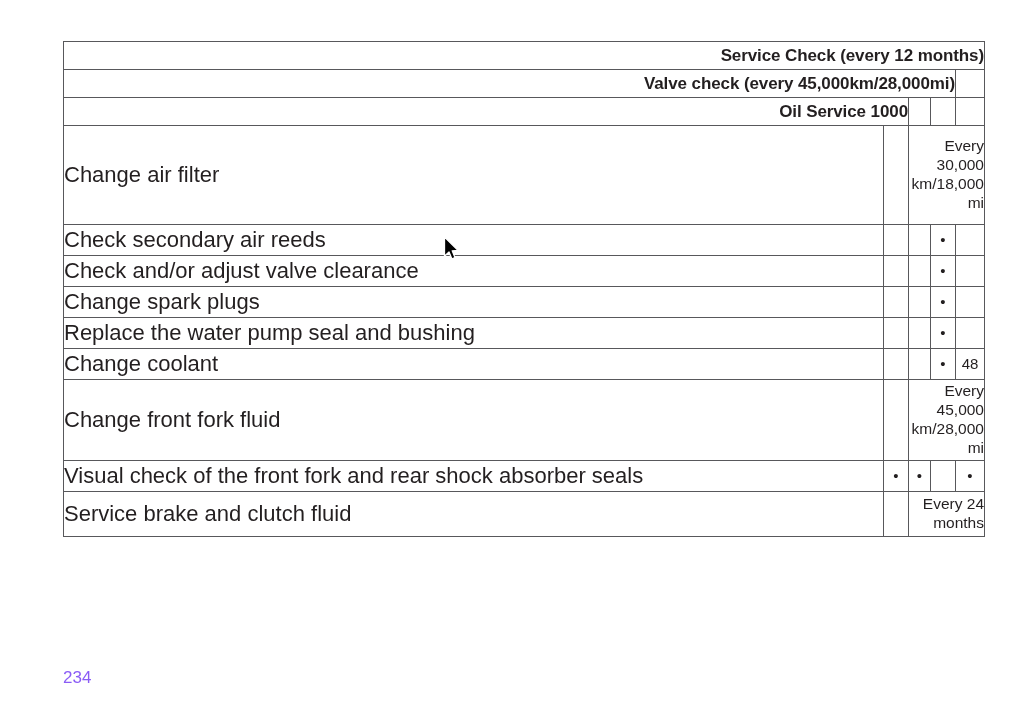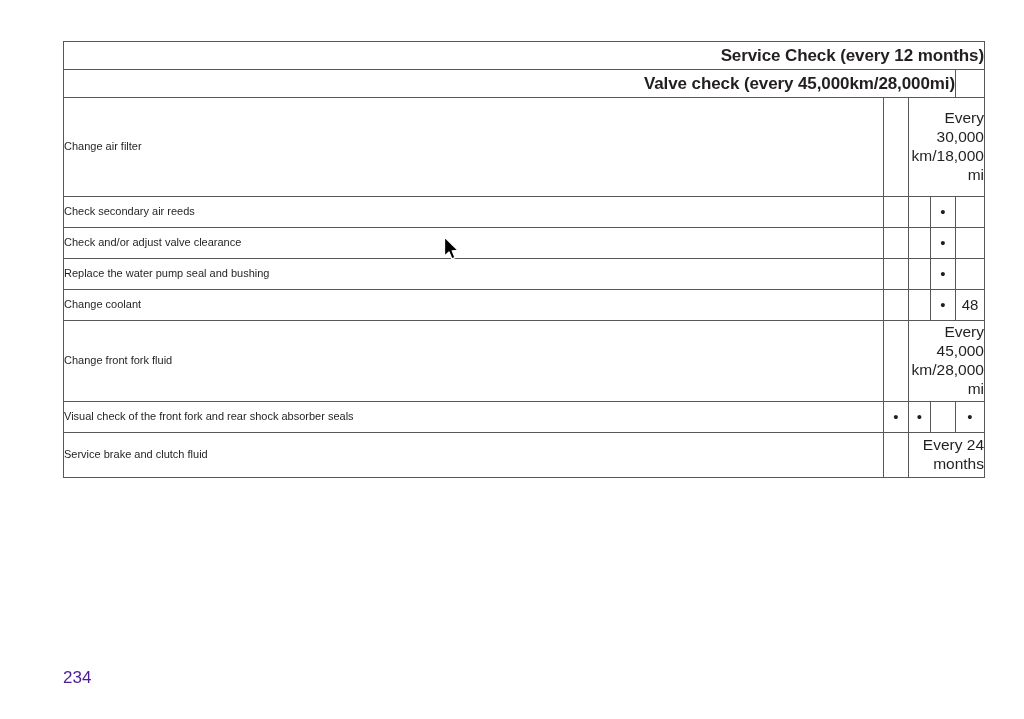--- a/index.html
+++ b/index.html
@@ -43,21 +43,21 @@
     border: 1px solid #58585b;
     padding: 0;
     vertical-align: middle;
     background: #ffffff;
   }
 
   
   td.task {
     text-align: left;
     padding: 4px 0 4px 4px;
-    font-size: 11px;
+    font-size: 22px;
     white-space: nowrap;
   }
 
   
   td.hdr {
     text-align: right;
     padding: 3px 6px 4px 4px;
     font-weight: bold;
     font-size: 17px;
     white-space: nowrap;
@@ -92,21 +92,21 @@
   tr.low  td { height: 44px; }
   tr.norm td { height: 30px; }
   tr.hdrrow td { height: 27px; }
 
   
   #page-number {
     position: absolute;
     left: 63px;
     top: 668px;
     font-size: 17px;
-    color: #4c1d95;
+    color: #8b5cf6;
   }
 
   
   #cursor {
     position: absolute;
     left: 443px;
     top: 236px;
     width: 18px;
     height: 26px;
     pointer-events: none;
@@ -130,20 +130,26 @@
       <tr class="hdrrow">
         <td class="hdr" colspan="5">Service Check (every 12 months)</td>
       </tr>
 
       <tr class="hdrrow">
         <td class="hdr" colspan="4">Valve check (every 45,000km/28,000mi)</td>
         <td class="blank-l"></td>
       </tr>
 
 
+      <tr class="hdrrow">
+        <td class="hdr" colspan="2">Oil Service 1000</td>
+        <td class="blank-l"></td>
+        <td class="blank-l"></td>
+        <td class="blank-l"></td>
+      </tr>
 
       <tr class="tall">
         <td class="task">Change air filter</td>
         <td class="mark"></td>
         <td class="interval" colspan="3">Every 30,000 km/18,000 mi</td>
       </tr>
 
       <tr class="norm">
         <td class="task">Check secondary air reeds</td>
         <td class="mark"></td>
@@ -153,20 +159,27 @@
       </tr>
 
       <tr class="norm">
         <td class="task">Check and/or adjust valve clearance</td>
         <td class="mark"></td>
         <td class="mark"></td>
         <td class="mark">•</td>
         <td class="mark"></td>
       </tr>
 
+      <tr class="norm">
+        <td class="task">Change spark plugs</td>
+        <td class="mark"></td>
+        <td class="mark"></td>
+        <td class="mark">•</td>
+        <td class="mark"></td>
+      </tr>
 
       <tr class="norm">
         <td class="task">Replace the water pump seal and bushing</td>
         <td class="mark"></td>
         <td class="mark"></td>
         <td class="mark">•</td>
         <td class="mark"></td>
       </tr>
 
       <tr class="norm">

